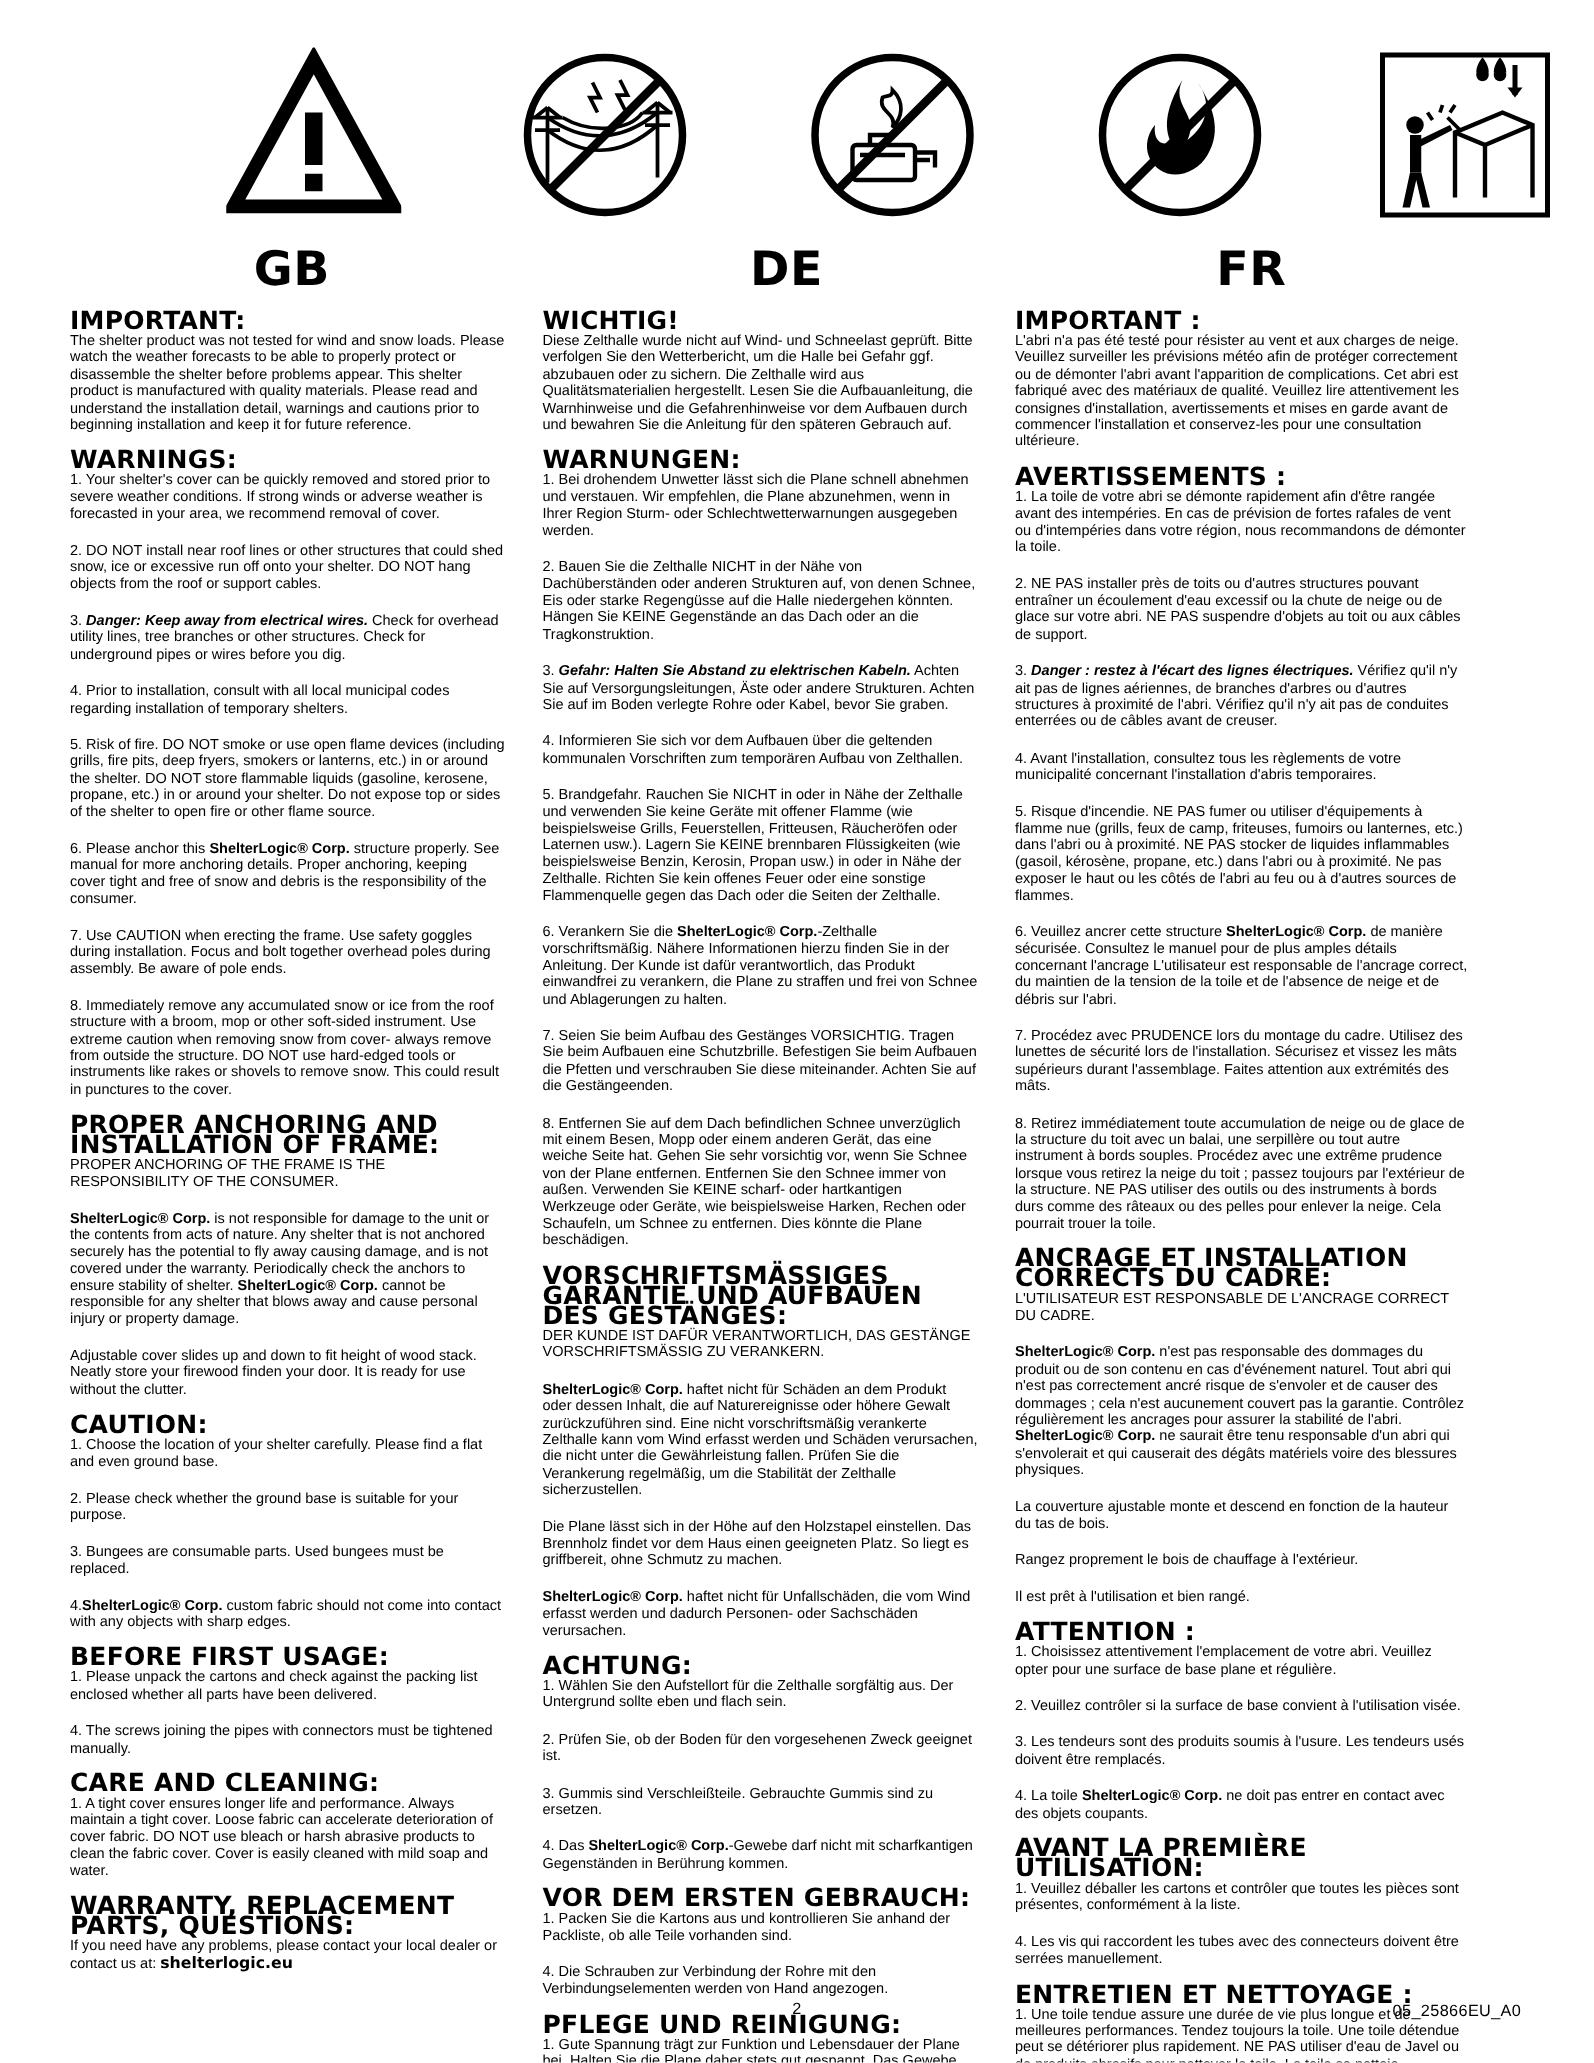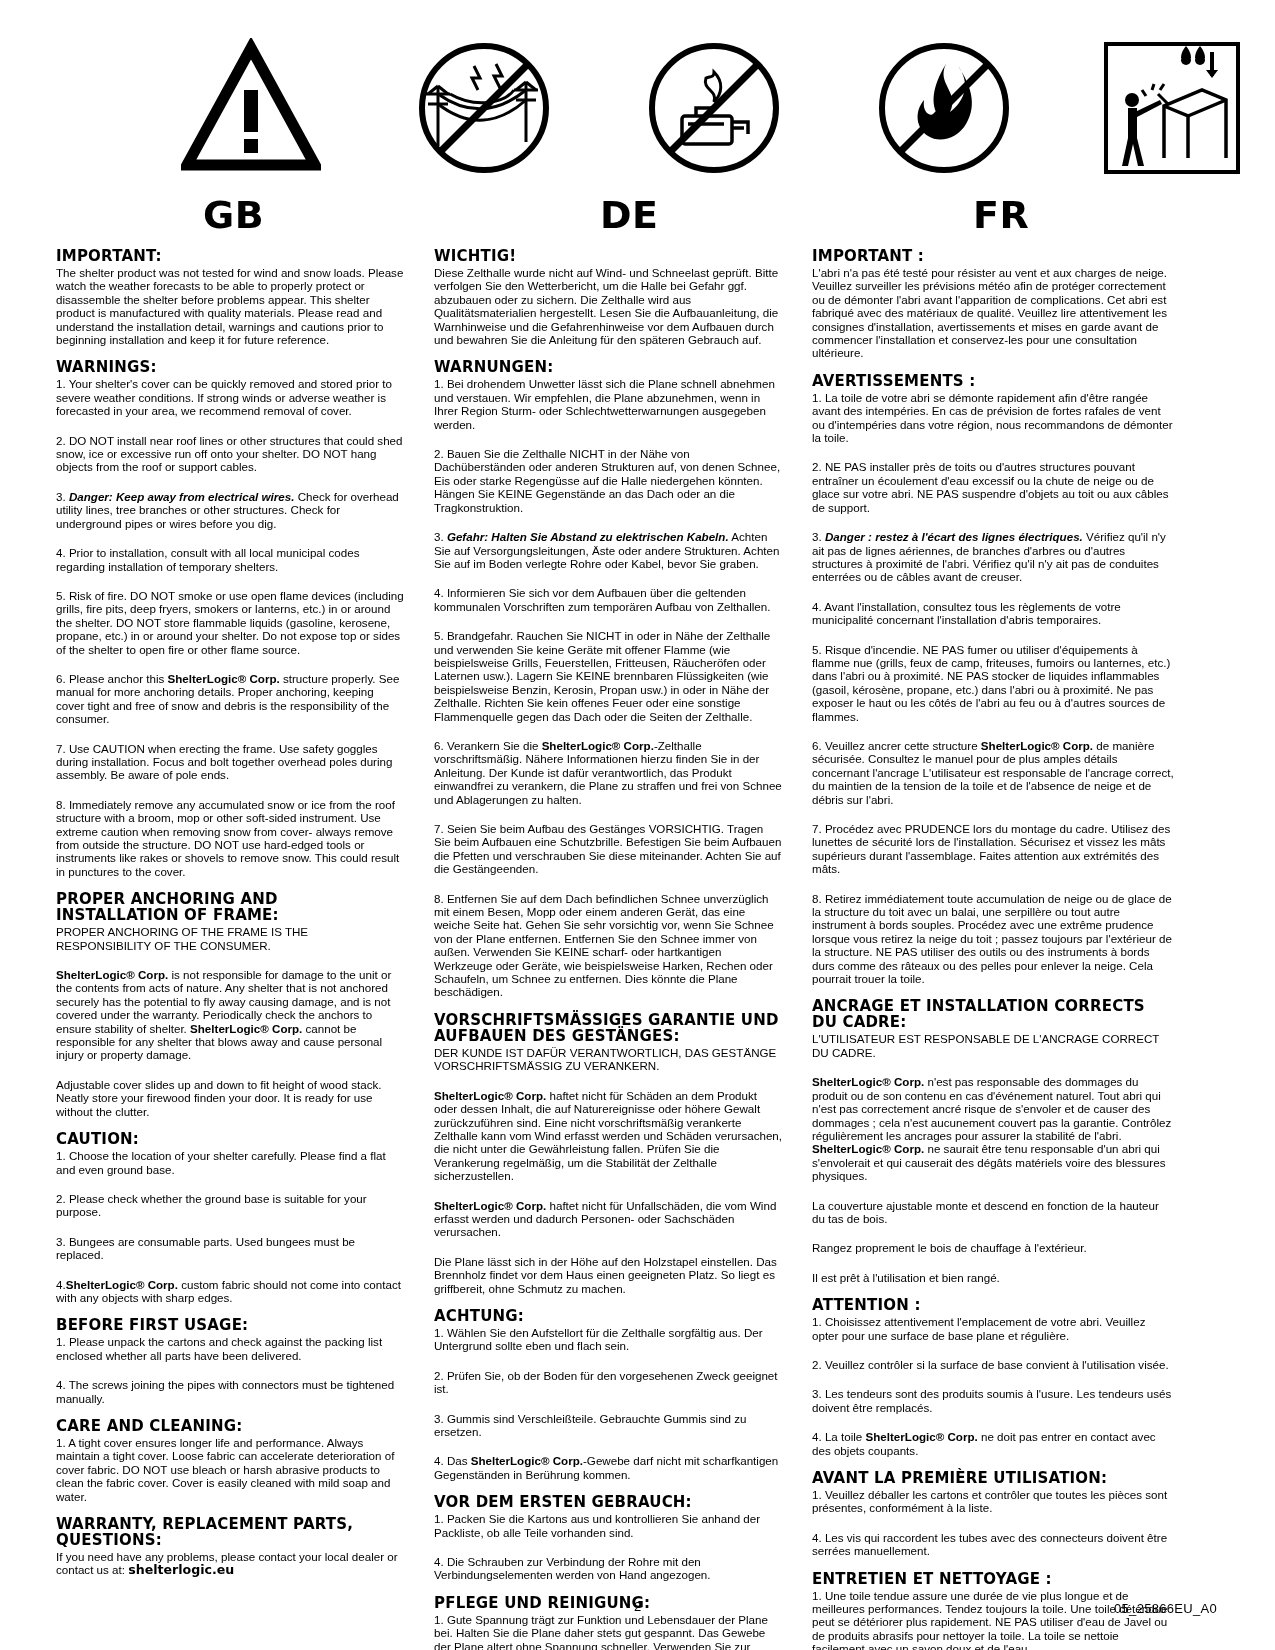--- a/index.html
+++ b/index.html
@@ -67,21 +67,21 @@
     font-size: 11.6px;
     line-height: 13.4px;
   }
   .col-gb { left: 56px;  width: 348px; }
   .col-de { left: 434px; width: 348px; }
   .col-fr { left: 812px; width: 362px; }
 
   h2.sec {
     font-family: "DejaVu Sans", sans-serif;
     font-weight: bold;
-    font-size: 15px;
+    font-size: 20px;
     line-height: 16px;
     margin: 0 0 2px 0;
     letter-spacing: 0.2px;
   }
   .block { margin-bottom: 13px; }
   p.body {
     margin: 0;
     font-size: 11.6px;
     line-height: 13.4px;
     text-align: left;
@@ -282,22 +282,22 @@
         <p class="body">5. Brandgefahr. Rauchen Sie NICHT in oder in Nähe der Zelthalle und verwenden Sie keine Geräte mit offener Flamme (wie beispielsweise Grills, Feuerstellen, Fritteusen, Räucheröfen oder Laternen usw.). Lagern Sie KEINE brennbaren Flüssigkeiten (wie beispielsweise Benzin, Kerosin, Propan usw.) in oder in Nähe der Zelthalle. Richten Sie kein offenes Feuer oder eine sonstige Flammenquelle gegen das Dach oder die Seiten der Zelthalle.</p>
         <p class="body"><span>6. Verankern Sie die </span><span class="bold">ShelterLogic® Corp.</span><span>-Zelthalle vorschriftsmäßig. Nähere Informationen hierzu finden Sie in der Anleitung. Der Kunde ist dafür verantwortlich, das Produkt einwandfrei zu verankern, die Plane zu straffen und frei von Schnee und Ablagerungen zu halten.</span></p>
         <p class="body">7. Seien Sie beim Aufbau des Gestänges VORSICHTIG. Tragen Sie beim Aufbauen eine Schutzbrille. Befestigen Sie beim Aufbauen die Pfetten und verschrauben Sie diese miteinander. Achten Sie auf die Gestängeenden.</p>
         <p class="body">8. Entfernen Sie auf dem Dach befindlichen Schnee unverzüglich mit einem Besen, Mopp oder einem anderen Gerät, das eine weiche Seite hat. Gehen Sie sehr vorsichtig vor, wenn Sie Schnee von der Plane entfernen. Entfernen Sie den Schnee immer von außen. Verwenden Sie KEINE scharf- oder hartkantigen Werkzeuge oder Geräte, wie beispielsweise Harken, Rechen oder Schaufeln, um Schnee zu entfernen. Dies könnte die Plane beschädigen.</p>
       </div>
 
       <div class="block">
         <h2 class="sec">VORSCHRIFTSMÄSSIGES GARANTIE UND AUFBAUEN DES GESTÄNGES:</h2>
         <p class="body">DER KUNDE IST DAFÜR VERANTWORTLICH, DAS GESTÄNGE VORSCHRIFTSMÄSSIG ZU VERANKERN.</p>
         <p class="body"><span class="bold">ShelterLogic® Corp.</span><span> haftet nicht für Schäden an dem Produkt oder dessen Inhalt, die auf Naturereignisse oder höhere Gewalt zurückzuführen sind. Eine nicht vorschriftsmäßig verankerte Zelthalle kann vom Wind erfasst werden und Schäden verursachen, die nicht unter die Gewährleistung fallen. Prüfen Sie die Verankerung regelmäßig, um die Stabilität der Zelthalle sicherzustellen.</span></p>
+        <p class="body">Die Plane lässt sich in der Höhe auf den Holzstapel einstellen. Das Brennholz findet vor dem Haus einen geeigneten Platz. So liegt es griffbereit, ohne Schmutz zu machen.</p>
         <p class="body"><span class="bold">ShelterLogic® Corp.</span><span> haftet nicht für Unfallschäden, die vom Wind erfasst werden und dadurch Personen- oder Sachschäden verursachen.</span></p>
-        <p class="body">Die Plane lässt sich in der Höhe auf den Holzstapel einstellen. Das Brennholz findet vor dem Haus einen geeigneten Platz. So liegt es griffbereit, ohne Schmutz zu machen.</p>
       </div>
 
       <div class="block">
         <h2 class="sec">ACHTUNG:</h2>
         <p class="body">1. Wählen Sie den Aufstellort für die Zelthalle sorgfältig aus. Der Untergrund sollte eben und flach sein.</p>
         <p class="body">2. Prüfen Sie, ob der Boden für den vorgesehenen Zweck geeignet ist.</p>
         <p class="body">3. Gummis sind Verschleißteile. Gebrauchte Gummis sind zu ersetzen.</p>
         <p class="body"><span>4. Das </span><span class="bold">ShelterLogic® Corp.</span><span>-Gewebe darf nicht mit scharfkantigen Gegenständen in Berührung kommen.</span></p>
       </div>
 

